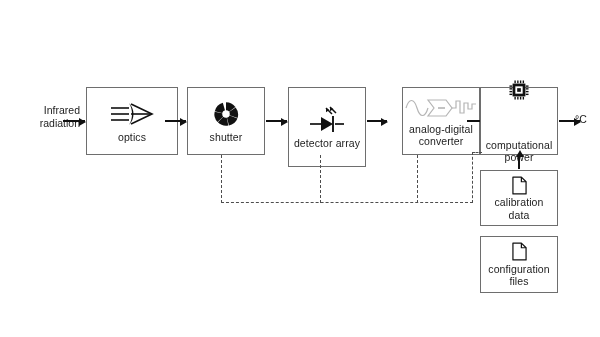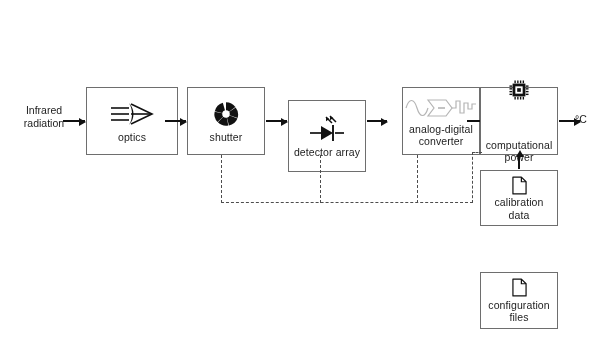--- a/index.html
+++ b/index.html
@@ -45,21 +45,21 @@
     letter-spacing: .1px;
     padding: 0 3px;
     white-space: pre-line;
   }
 
   
   .freetext {
     position: absolute;
     font-size: 10.5px;
     line-height: 13px;
-    text-align: center;
+    text-align: right;
     color: #1c1c1c;
     white-space: pre-line;
   }
 
   
   .arrow {
     position: absolute;
     height: 0;
     border-top: 2.2px solid #111111;
   }
@@ -140,21 +140,21 @@
           <path d="M2.2 12.5A14.4 14.4 0 0 1 12.1 2.3L16 16z"></path>
         </g>
         <circle cx="16" cy="16" r="4.6" fill="#fff"></circle>
       </svg>
     </div>
     <div class="blabel">shutter</div>
   </div>
 
   <div class="arrow" style="left:266px; top:120px; width:21px;"></div>
 
-  <div class="block" style="left:288px; top:100px; width:78px; height:72px;">
+  <div class="block" style="left:288px; top:87px; width:78px; height:80px;">
     <div class="icon-wrap">
       <svg class="svgicon" width="40" height="30" viewBox="0 0 40 30">
         <line x1="3" y1="19" x2="14" y2="19" stroke="#111" stroke-width="1.7"></line>
         <line x1="28" y1="19" x2="37" y2="19" stroke="#111" stroke-width="1.7"></line>
         <path d="M14 12 L14 26 L26 19 Z" fill="#111"></path>
         <line x1="26" y1="11" x2="26" y2="27" stroke="#111" stroke-width="1.9"></line>
         <path d="M25 9 L19 3" stroke="#111" stroke-width="1.5"></path>
         <path d="M19 3 l0 4.2 l3.4 -2.1 Z" fill="#111"></path>
         <path d="M29 8 L23 2" stroke="#111" stroke-width="1.5"></path>
         <path d="M23 2 l0 4.2 l3.4 -2.1 Z" fill="#111"></path>
@@ -219,21 +219,21 @@
         <path d="M1 1 L10 1 L15 6 L15 19 L1 19 Z" fill="#fff" stroke="#111" stroke-width="1.3" stroke-linejoin="round"></path>
         <path d="M10 1 L10 6 L15 6" fill="none" stroke="#111" stroke-width="1.3"></path>
       </svg>
     </div>
     <div class="blabel">calibration
 data</div>
   </div>
 
   <div class="arrow-up" style="left:518px; top:157px; height:12px;"></div>
 
-  <div class="block" style="left:480px; top:236px; width:78px; height:57px;margin-top:36px;">
+  <div class="block" style="left:480px; top:236px; width:78px; height:57px;">
     <div class="icon-wrap" style="height:20px; margin-bottom:1px;">
       <svg class="svgicon" width="15" height="19" viewBox="0 0 16 20">
         <path d="M1 1 L10 1 L15 6 L15 19 L1 19 Z" fill="#fff" stroke="#111" stroke-width="1.3" stroke-linejoin="round"></path>
         <path d="M10 1 L10 6 L15 6" fill="none" stroke="#111" stroke-width="1.3"></path>
       </svg>
     </div>
     <div class="blabel">configuration
 files</div>
   </div>
 

